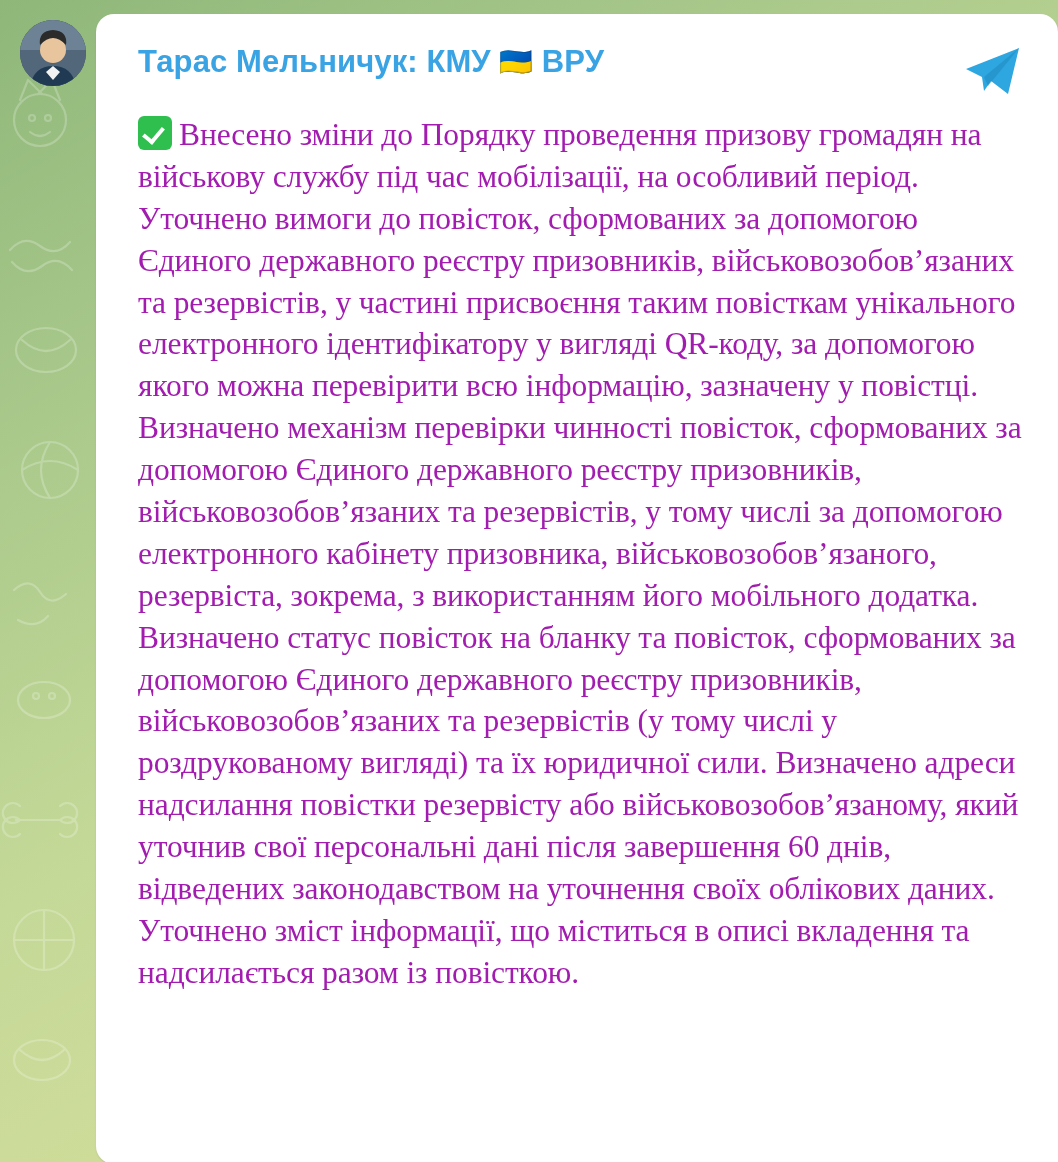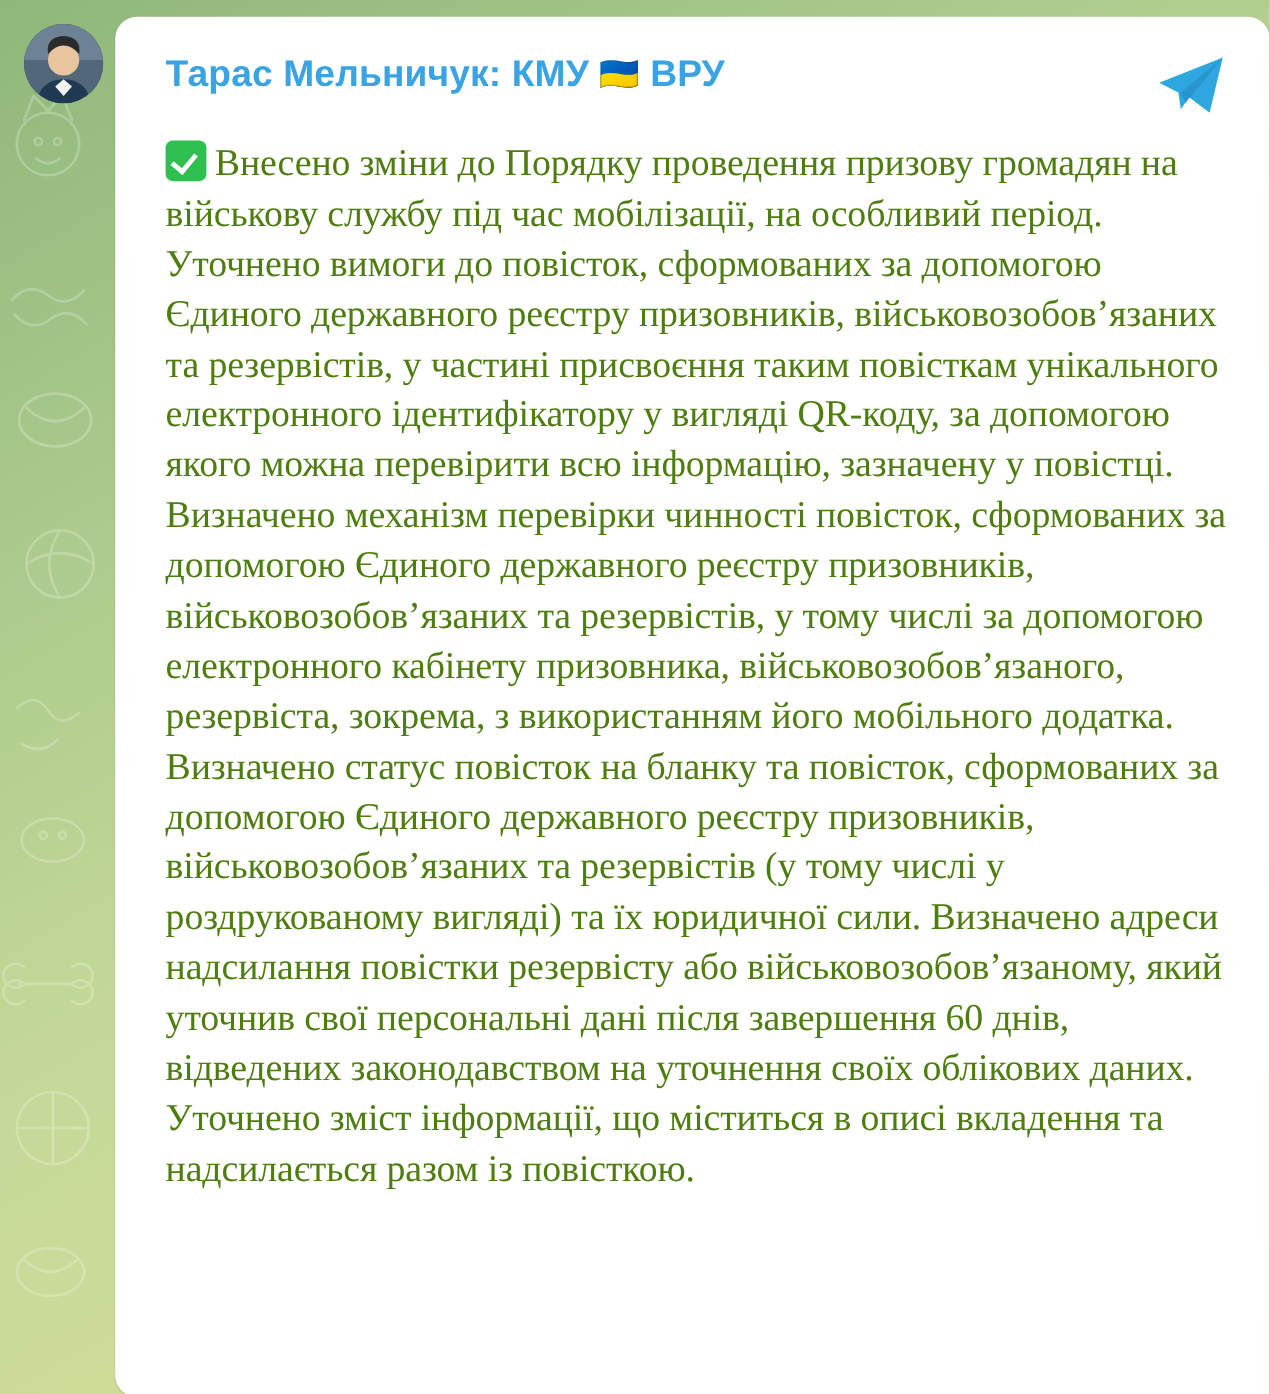--- a/index.html
+++ b/index.html
@@ -81,21 +81,21 @@
     flex: 0 0 auto;
     margin-top: 2px;
     margin-right: 4px;
   }
 
   .msg-text {
     margin-top: 14px;
     font-family: "Liberation Serif", serif;
     font-size: 31.5px;
     line-height: 1.33;
-    color: #4d7c0f;
+    color: #a21caf;
     letter-spacing: -0.1px;
     white-space: pre-wrap;
     word-break: normal;
   }
   .checkmark {
     display: inline-block;
     width: 34px;
     height: 34px;
     border-radius: 6px;
     background: #2fbf4f;

